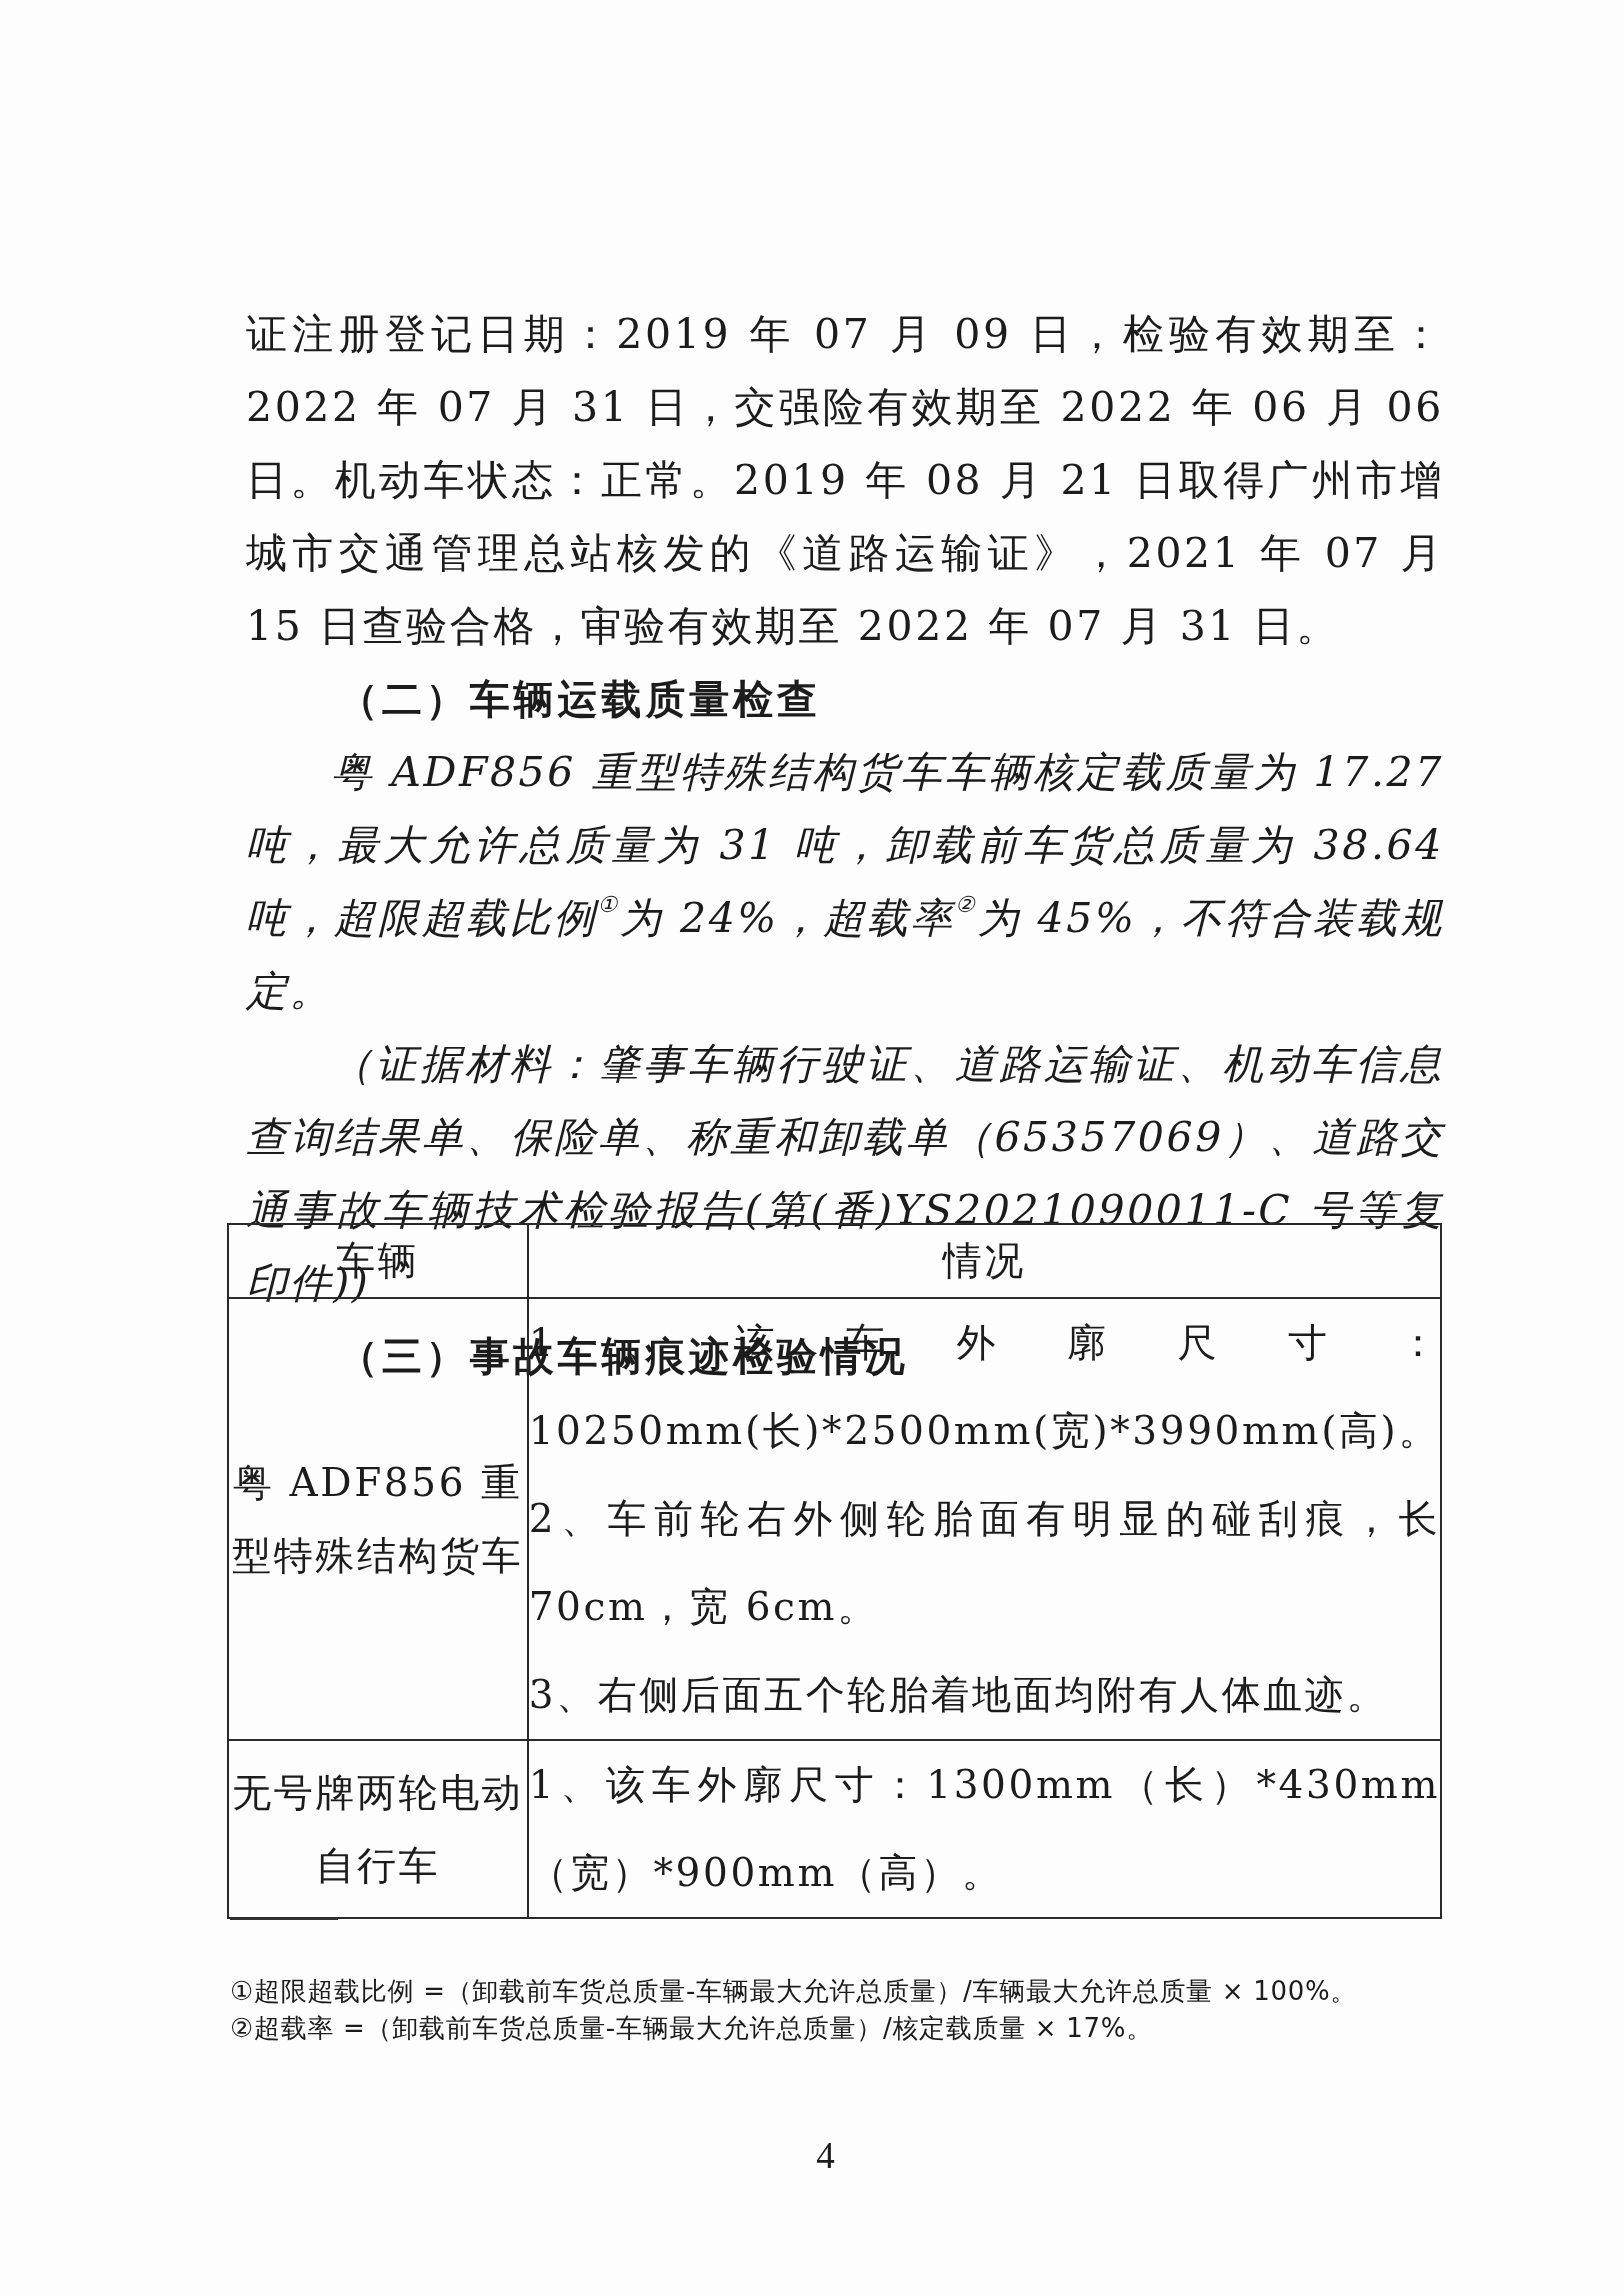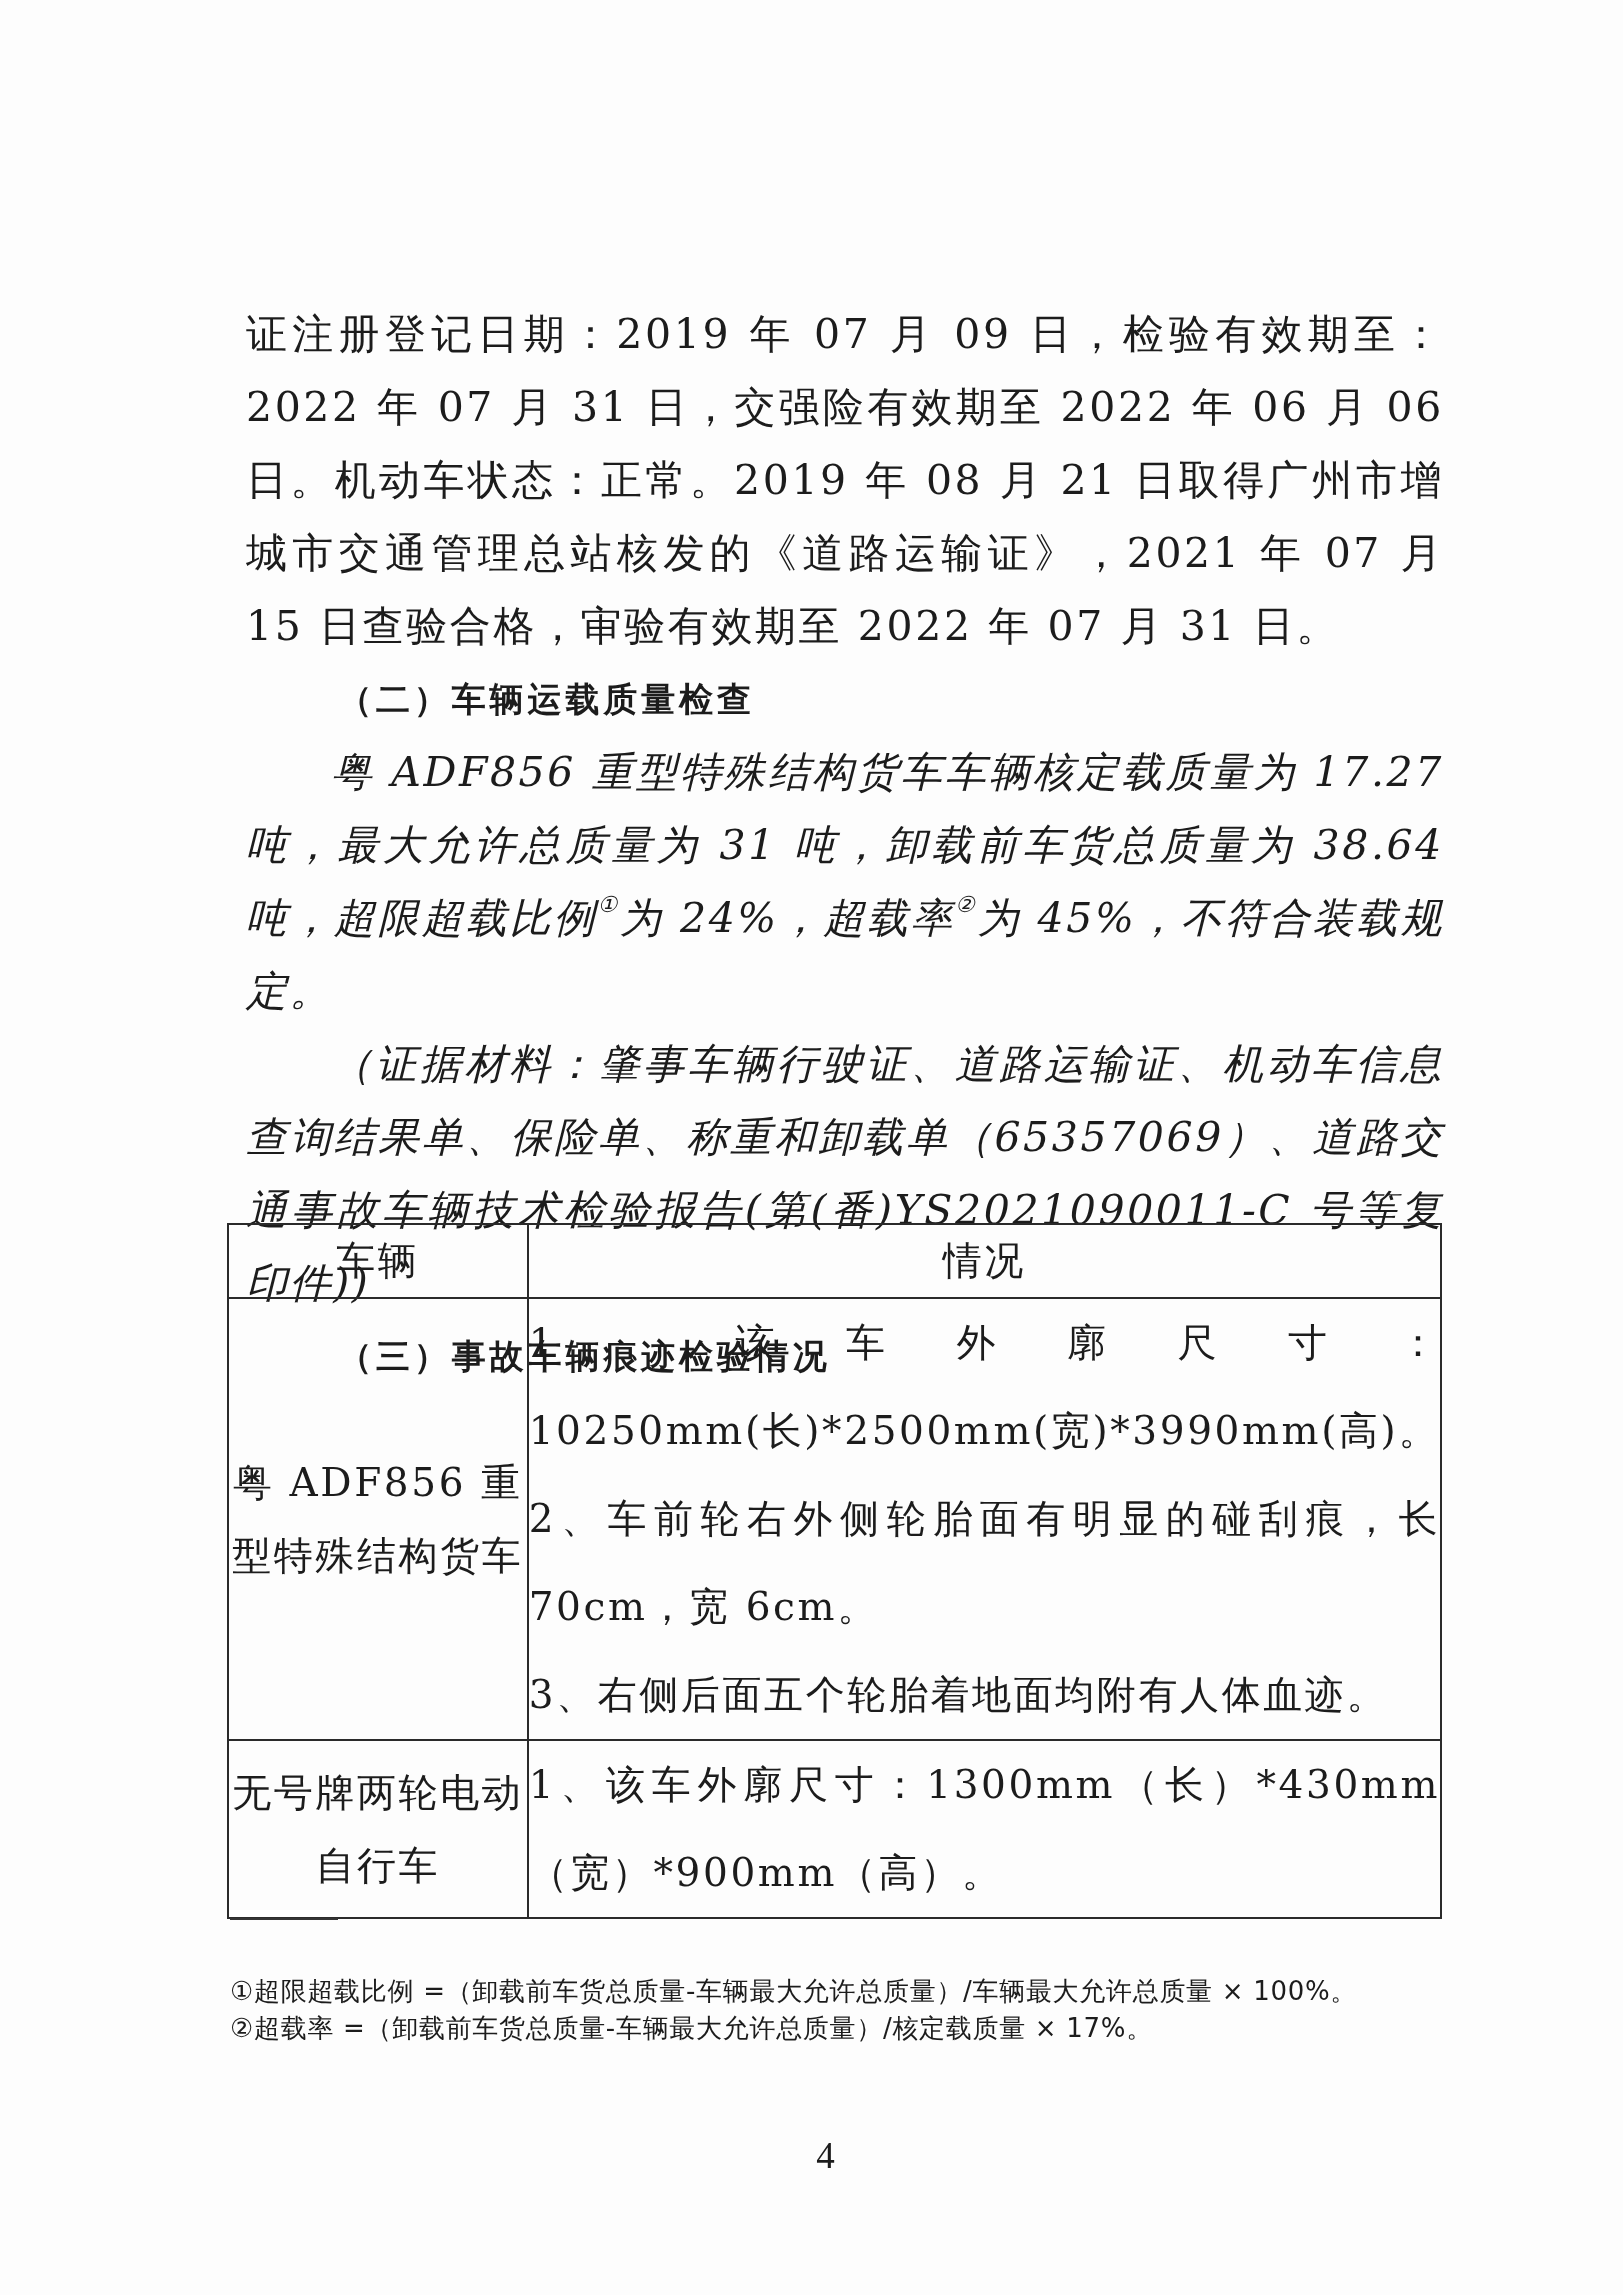--- a/index.html
+++ b/index.html
@@ -11,21 +11,21 @@
   .page { position: absolute; left: 14px; top: 0; width: 1623px; height: 2295px; padding-left: 44px; }
   .body-text {
     position: absolute; left: 232px; width: 1198px;
     font-size: 41px; line-height: 73px; letter-spacing: 2.6px;
     text-align: justify; text-align-last: left;
   }
   .para { margin: 0; }
   .indent { text-indent: 85px; font-style: italic; }
   .section-heading {
     font-family: Liberation Serif, serif;
-    font-weight: bold; font-size: 34px; letter-spacing: 3.9px;
+    font-weight: bold; font-size: 40px; letter-spacing: 3.9px;
     text-indent: 92px; margin: 0;
   }
   sup { font-size: 22px; line-height: 0; vertical-align: 19.6px; }
   table.trace {
     position: absolute; left: 213px; top: 1223px; width: 1215px;
     border-collapse: collapse; font-size: 39px; letter-spacing: 2.6px;
   }
   table.trace td, table.trace th {
     border: 2px solid #2a2a2a; padding: 0;
   }

